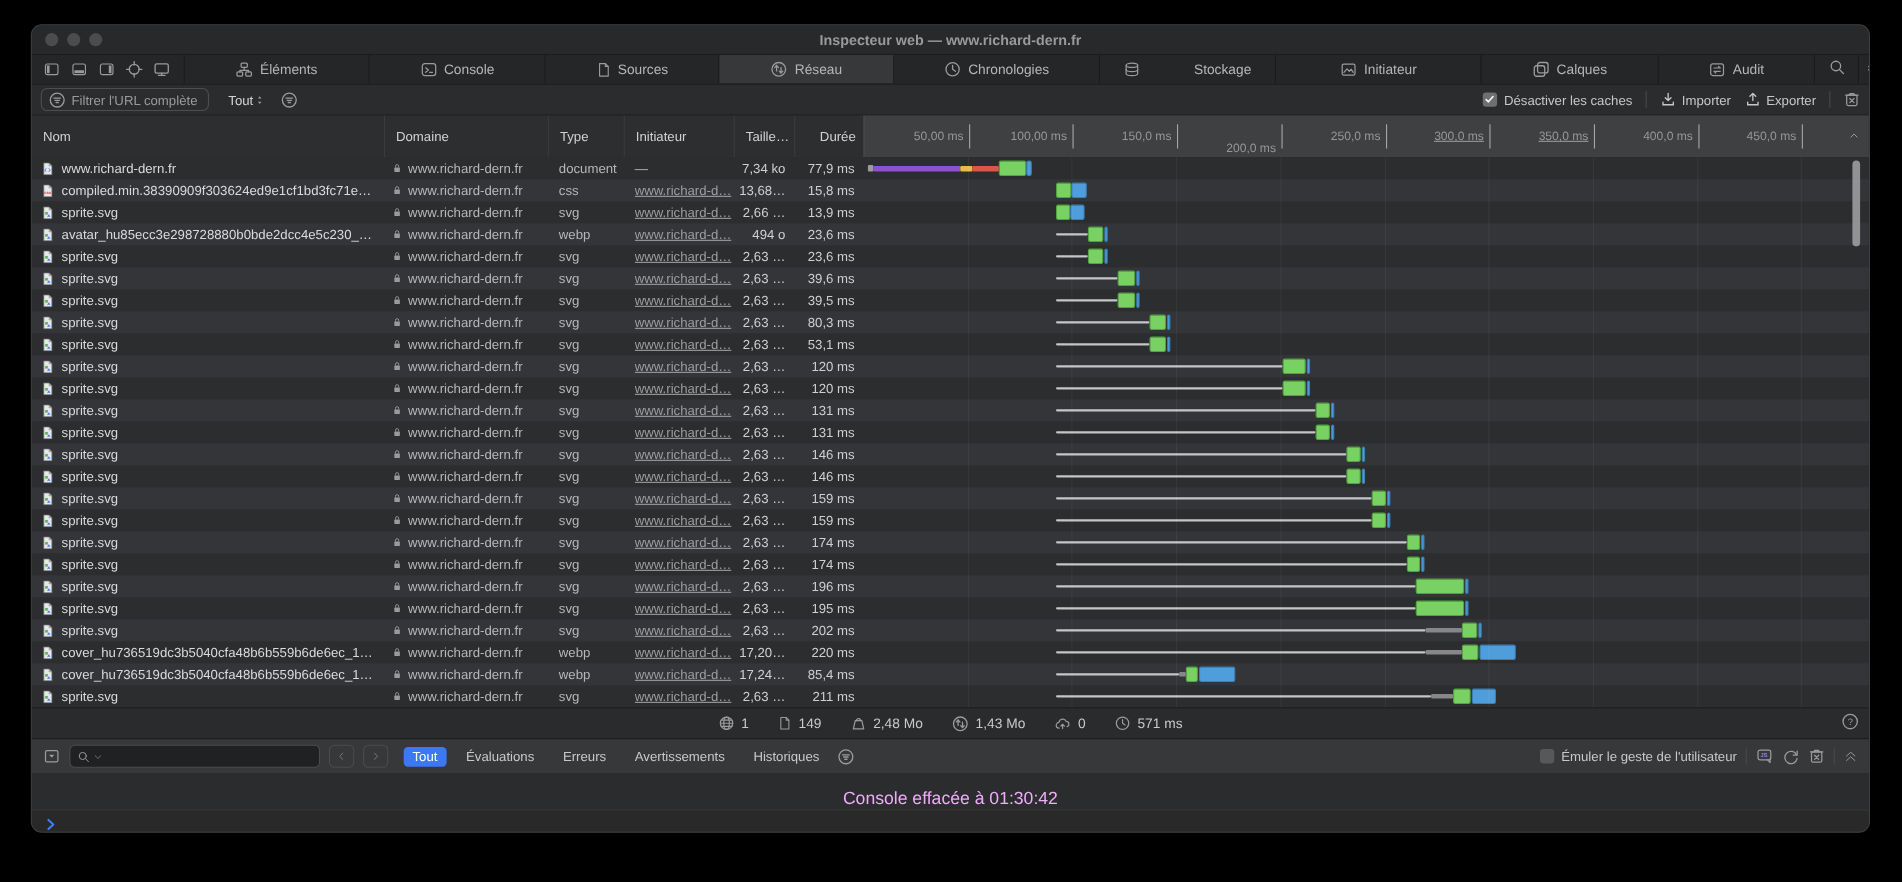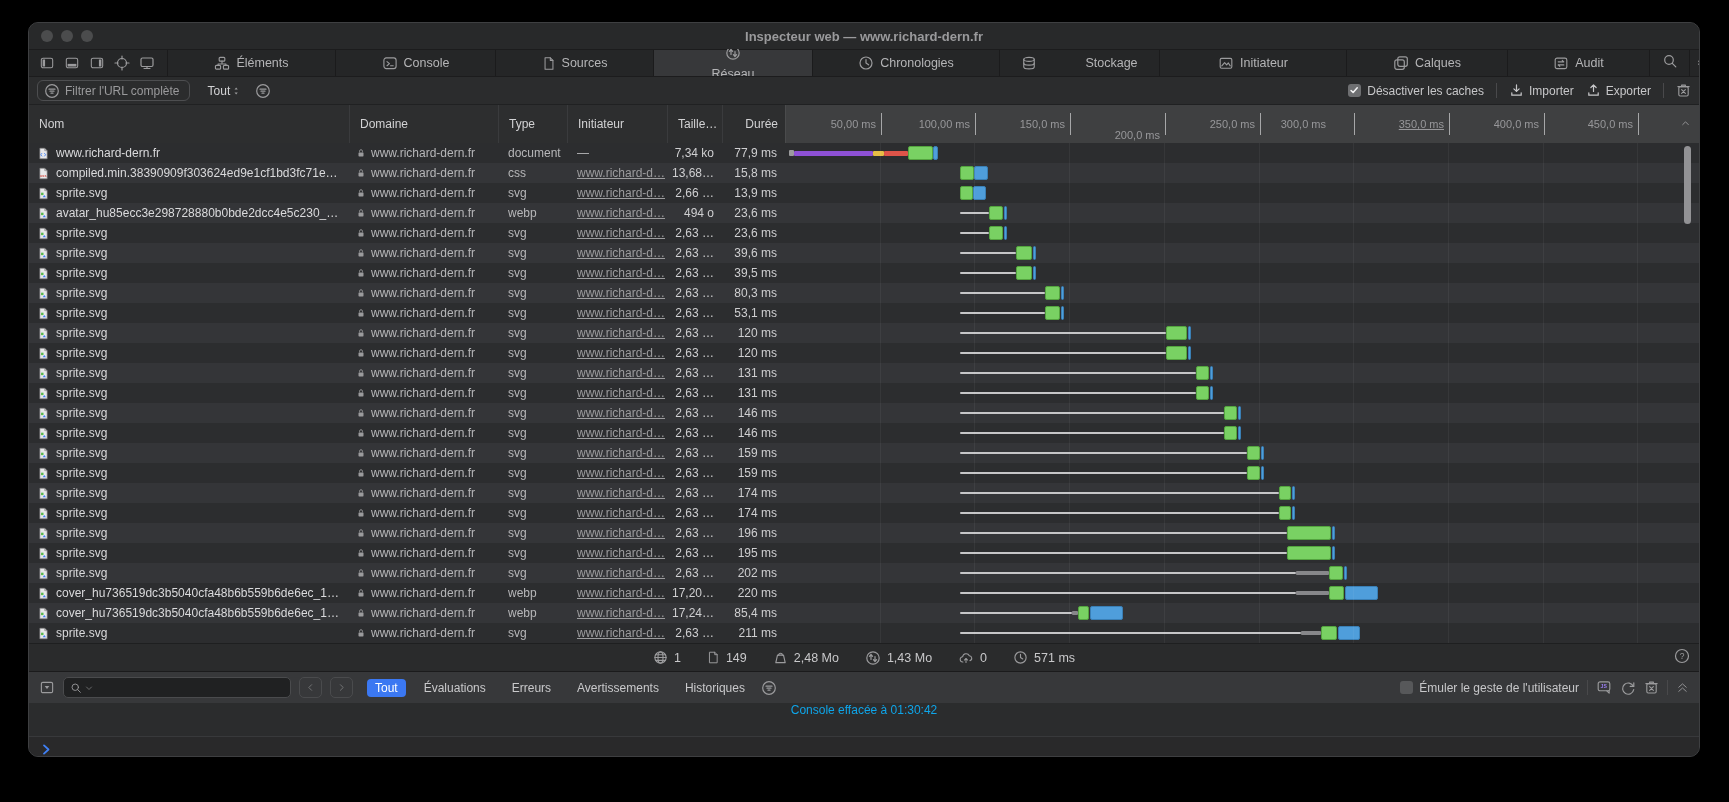--- a/index.html
+++ b/index.html
@@ -12,21 +12,21 @@
   .titlebar{height:26px;flex:0 0 26px;background:#28292a;display:flex;align-items:center;position:relative;}
   .lights{display:flex;gap:8px;margin-left:12px;}
   .light{width:12px;height:12px;border-radius:50%;background:#4b4c4d;}
   .title{position:absolute;left:0;right:0;text-align:center;font-size:13px;font-weight:700;color:#9a9a9c;}
   
   .tabbar{height:26px;flex:0 0 26px;background:#252627;display:flex;align-items:stretch;border-top:1px solid #1c1c1d;}
   .winctls{display:flex;align-items:center;gap:9px;padding:0 12px 0 10px;border-right:1px solid #1b1b1c;}
   .winctls .ic{display:flex;align-items:center;}
   .tab{display:flex;align-items:center;justify-content:center;gap:6px;border-right:1px solid #1b1b1c;
        color:#b5b5b7;font-size:12.5px;cursor:default;}
-  .tab.sel{background:#37383a;flex-direction:column;}
+  .tab.sel{background:#37383a;}
   .tab .ic{display:flex;align-items:center;}
   .tabsq{flex:0 0 39px;display:flex;align-items:center;justify-content:center;border-right:1px solid #1b1b1c;}
   
   .filterbar{height:27px;flex:0 0 27px;background:#2b2c2d;display:flex;align-items:center;
              border-top:1px solid #1c1c1d;padding:0 8px;gap:12px;}
   .fpill{display:flex;align-items:center;gap:5px;border:1px solid #4d4e50;border-radius:6px;height:19px;
          padding:0 9px 0 6px;color:#9a9a9c;font-size:12px;}
   .tsel{display:flex;align-items:center;gap:3px;color:#d3d3d5;font-size:12px;margin-left:6px;}
   .spacer{flex:1;}
   .chk{display:flex;align-items:center;gap:6px;color:#c7c7c9;font-size:12px;}
@@ -78,22 +78,22 @@
   
   .consolebar{height:31px;flex:0 0 31px;background:#37383a;border-top:1px solid #1b1b1c;display:flex;
               align-items:center;padding:0 10px;gap:8px;}
   .csearch{width:214px;height:19px;background:#202122;border:1px solid #4a4b4d;border-radius:5px;
            display:flex;align-items:center;gap:3px;padding:0 6px;}
   .csearch input{flex:1;background:transparent;border:none;outline:none;color:#d0d0d2;font-size:12px;min-width:0;}
   .navbtn{width:21px;height:19px;border:1px solid #4a4b4d;border-radius:5px;display:flex;align-items:center;
           justify-content:center;color:#707173;}
   .scope{color:#c9c9cb;font-size:12px;padding:2px 8px;border-radius:4px;}
   .scope.sel{background:#3b78f2;color:#fff;}
-  .consolemsg{height:33px;flex:0 0 33px;background:#2b2c2d;display:flex;align-items:flex-start;justify-content:center;
-              color:#0ea5e9;font-size:12px;border-bottom:1px solid #38393b;}
+  .consolemsg{height:33px;flex:0 0 33px;background:#2b2c2d;display:flex;align-items:flex-end;justify-content:center;
+              color:#f0abfc;font-size:16px;border-bottom:1px solid #38393b;}
   .promptrow{flex:1;background:#29292a;display:flex;align-items:flex-start;padding:6px 0 0 12px;}
   .micon{display:flex;align-items:center;}
 </style>
 </head>
 <body>
 
 <div class="window">
 
   <div class="titlebar">
     <div class="lights">
@@ -323,21 +323,21 @@
         <div class="rlabel" style="left: 10px;">50,00 ms</div>
         <div class="rtick" style="left: 189px;"></div>
         <div class="rlabel" style="left: 104px;">100,00 ms</div>
         <div class="rtick" style="left: 284px;"></div>
         <div class="rlabel" style="left: 199px;">150,0 ms</div>
         <div class="rtick" style="left: 379px;"></div>
         <div class="rlabel" style="left: 294px; margin-top: 21px;">200,0 ms</div>
         <div class="rtick" style="left: 474px;"></div>
         <div class="rlabel" style="left: 389px;">250,0 ms</div>
         <div class="rtick" style="left: 568px;"></div>
-        <div class="rlabel" style="left: 460px;">300,0 ms</div>
+        <div class="rlabel" style="left: 483px; text-decoration: underline;">300,0 ms</div>
         <div class="rtick" style="left: 663px;"></div>
         <div class="rlabel" style="left: 578px; text-decoration: underline;">350,0 ms</div>
         <div class="rtick" style="left: 758px;"></div>
         <div class="rlabel" style="left: 673px;">400,0 ms</div>
         <div class="rtick" style="left: 852px;"></div>
         <div class="rlabel" style="left: 767px;">450,0 ms</div>
       </div>
   </div>
 
   <div class="rows" id="rows">

